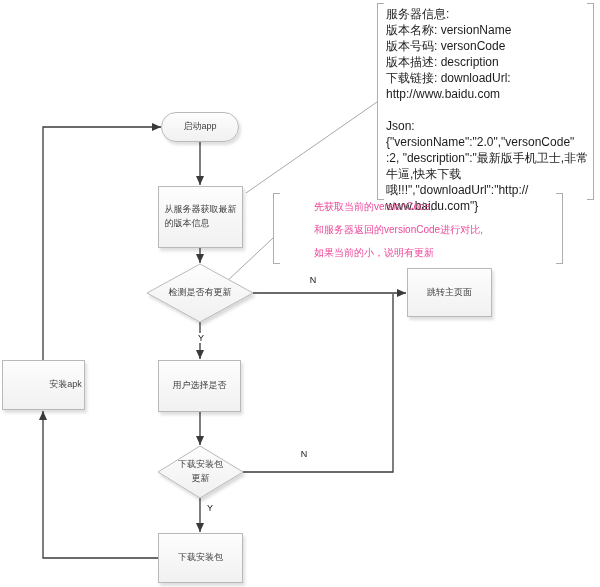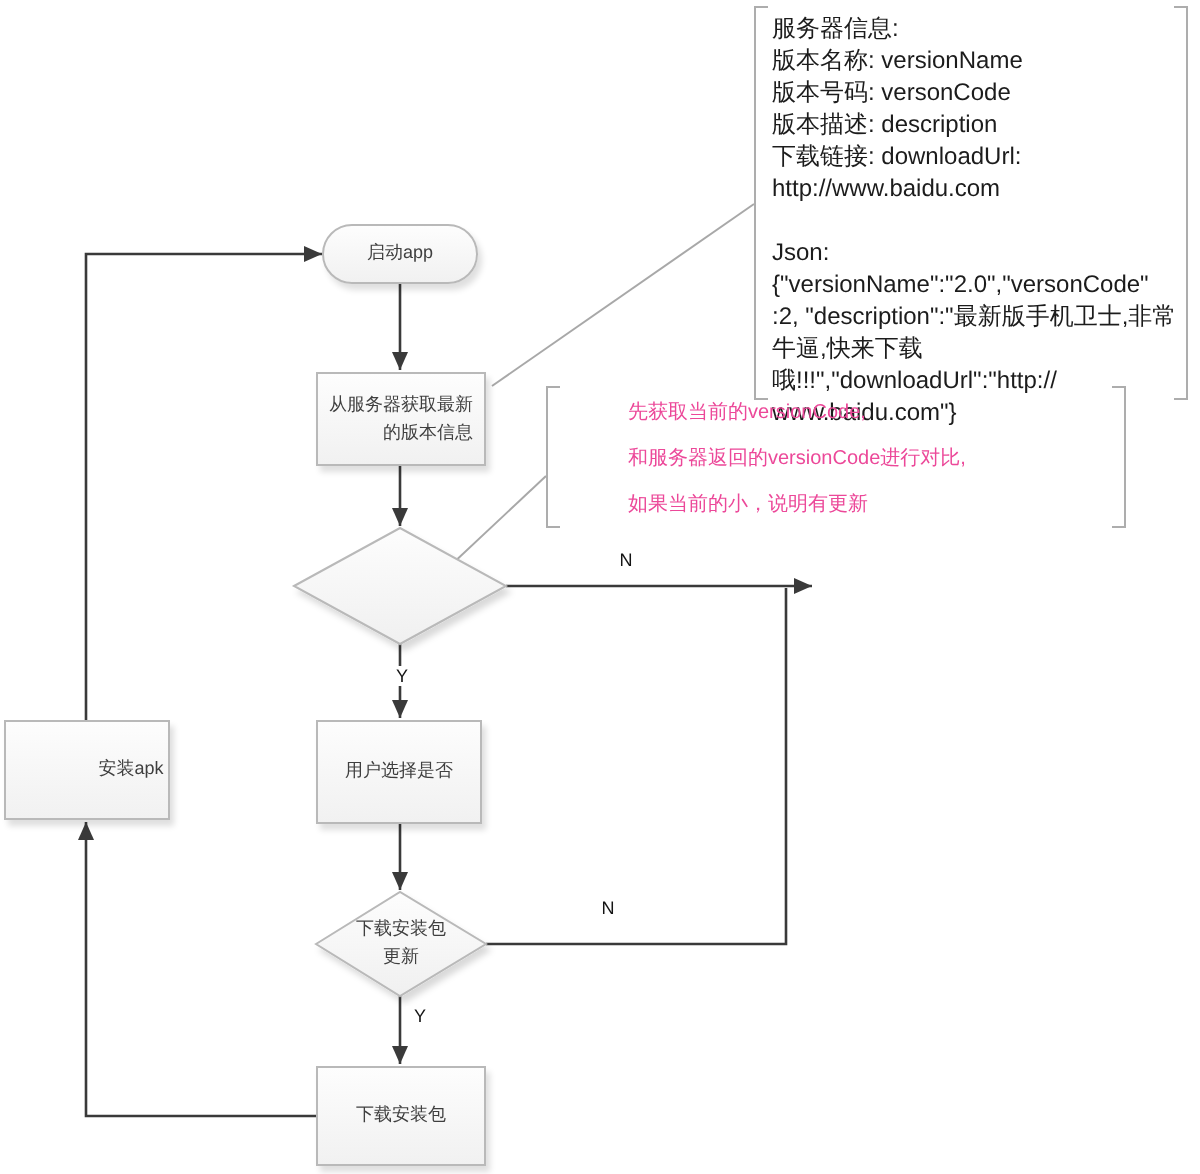--- a/index.html
+++ b/index.html
@@ -8,21 +8,21 @@
     font-family:"Liberation Sans","DejaVu Sans",sans-serif; overflow:hidden;
   }
   svg.wires { position:absolute; left:0; top:0; width:600px; height:587px; }
 
   .node {
     position:absolute; box-sizing:border-box;
     border:1px solid #b9b9b9;
     background:linear-gradient(180deg,#fdfdfd 0%,#f1f1f1 100%);
     box-shadow:2px 3px 3px rgba(0,0,0,0.13);
     display:flex; align-items:center; justify-content:center;
-    text-align:right; font-size:9px; color:#3f3f3f;
+    text-align:left; font-size:9px; color:#3f3f3f;
     white-space:pre-line; line-height:1.55;
   }
   .stadium { border-radius:15px; }
 
   .diamond-label {
     position:absolute; display:flex; align-items:center; justify-content:center;
     text-align:center; font-size:9px; color:#3f3f3f; white-space:pre-line;
     line-height:1.55; pointer-events:none;
   }
 
@@ -75,24 +75,26 @@
 
     <path d="M246,193 L377,102" fill="none" stroke="#a8a8a8" stroke-width="1"></path>
     <path d="M225,283 L273,238" fill="none" stroke="#a8a8a8" stroke-width="1"></path>
 
     <polygon points="147,293 200,264 253,293 200,322" fill="url(#dg)" stroke="#b9b9b9" stroke-width="1" filter="url(#ds)"></polygon>
     <polygon points="158,472 200,446 243,472 200,498" fill="url(#dg)" stroke="#b9b9b9" stroke-width="1" filter="url(#ds)"></polygon>
   </svg>
 
   <div class="node stadium" style="left:161px;top:112px;width:78px;height:30px;">启动app</div>
 
-  <div class="node" style="left:158px;top:186px;width:85px;height:47px;">从服务器获取最新
+  <div class="node" style="left:158px;top:186px;width:85px;height:62px;">从服务器获取最新
 的版本信息</div>
 
+  <div class="diamond-label" style="left:147px;top:264px;width:106px;height:58px;">检测是否有更新</div>
 
+  <div class="node" style="left:407px;top:268px;width:85px;height:49px;">跳转主页面</div>
 
   <div class="node" style="left:158px;top:360px;width:83px;height:52px;">用户选择是否</div>
 
   <div class="diamond-label" style="left:158px;top:446px;width:85px;height:52px;">下载安装包
 更新</div>
 
   <div class="node" style="left:158px;top:533px;width:85px;height:50px;">下载安装包</div>
 
   <div class="node" style="left:2px;top:360px;width:83px;height:50px;padding-left:44px;">安装apk</div>
 

